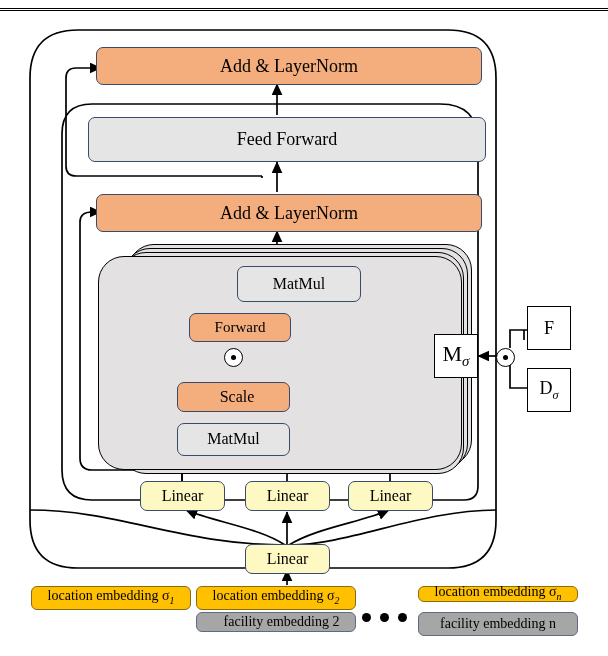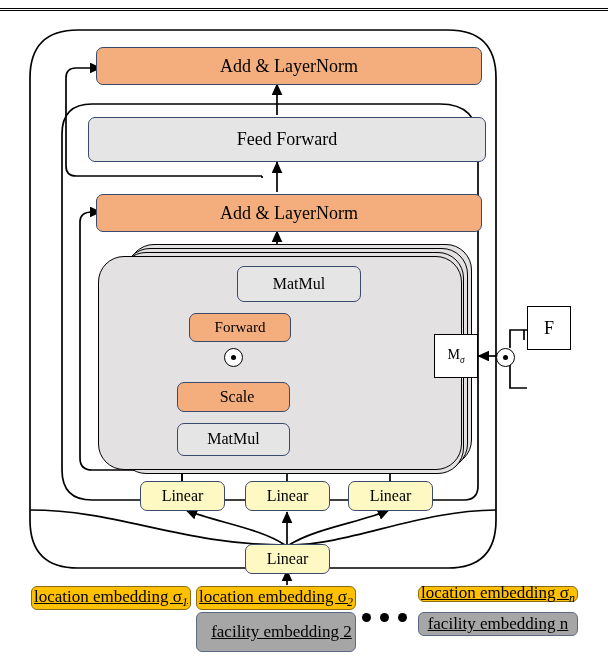--- a/index.html
+++ b/index.html
@@ -22,21 +22,21 @@
   }
   .node.orange{background:#F4AE7D;}
   .node.lblue {background:#e5e5e5;font-family:Liberation Serif, serif;}
   .node.dblue {background:#fef9c3;}
   .node.yellow{background:#FFC000;border-color:#8a6a12;}
   .node.grey  {background:#A6A6A6;border-color:#5b6b86;}
   .node.plain {background:#ffffff;border:1.3px solid #000;border-radius:0;}
 
   .fs17{font-size:18px;}
   .fs15{font-size:15px;}
-  .fs12{font-size:17px;text-decoration:underline;}
+  .fs12{font-size:14px;}
 
   
   .attn-stack{position:absolute;z-index:1;}
   .attn-layer{
     position:absolute;box-sizing:border-box;
     border:1.4px solid #000;border-radius:26px;background:#E3E1E1;
   }
   .attn-label{
     position:absolute;z-index:6;
     font-size:13.5px;line-height:1.18;text-align:center;
@@ -185,49 +185,52 @@
   <div class="node lblue fs16" style="left:237px;top:266px;width:124px;height:36px;font-size:16px;">MatMul</div>
 
   <div class="node orange fs15" style="left:189px;top:313px;width:102px;height:29px;">Forward</div>
 
   <div class="node orange fs16" style="left:177px;top:382px;width:113px;height:30px;font-size:16px;padding-left:7px;">Scale</div>
 
   <div class="node lblue fs16" style="left:177px;top:423px;width:113px;height:33px;font-size:16px;">MatMul</div>
 
   <div class="odot" style="left:224px;top:348px;width:17px;height:17px;"></div>
 
-  <div class="node plain" style="left:434px;top:334px;width:44px;height:44px;font-size:14px;text-align:right;">
+  <div class="node plain" style="left:434px;top:334px;width:44px;height:44px;font-size:22px;text-align:right;">
     <span class="mlab">M<sub class="it">σ</sub></span>
   </div>
 
   <div class="node plain" style="left:527px;top:306px;width:44px;height:44px;font-size:18px;">
     <span class="mlab">F</span>
   </div>
 
+  <div class="node plain" style="left:527px;top:368px;width:44px;height:44px;font-size:18px;">
+    <span class="mlab">D<sub class="it">σ</sub></span>
+  </div>
 
   <div class="odot" style="left:496px;top:348px;width:17px;height:17px;"></div>
 
   <div class="node dblue fs16" style="left:140px;top:481px;width:85px;height:30px;color:#000;font-size:16px;">Linear</div>
   <div class="node dblue fs16" style="left:245px;top:481px;width:85px;height:30px;color:#000;font-size:16px;">Linear</div>
   <div class="node dblue fs16" style="left:348px;top:481px;width:85px;height:30px;color:#000;font-size:16px;">Linear</div>
 
   <div class="node dblue fs16" style="left:245px;top:544px;width:85px;height:30px;color:#000;font-size:16px;">Linear</div>
 
   <div class="node yellow fs12" style="left:31px;top:586px;width:160px;height:24px;border-radius:6px;">
     <span>
       <span>location embedding σ</span><sub class="it" style="font-size:.7em">1</sub>
     </span>
   </div>
 
   <div class="node yellow fs12" style="left:196px;top:586px;width:160px;height:24px;border-radius:6px;">
     <span>
       <span>location embedding σ</span><sub class="it" style="font-size:.7em">2</sub>
     </span>
   </div>
-  <div class="node grey fs12" style="left:196px;top:612px;width:160px;height:40px;border-radius:6px;padding-left:11px;">facility embedding 2</div>
+  <div class="node grey fs12" style="left:196px;top:612px;width:160px;height:20px;border-radius:6px;padding-left:11px;">facility embedding 2</div>
 
   <div class="ellipsis" style="left:362px;top:613px;">
     <i></i>
     <i></i>
     <i></i>
   </div>
 
   <div class="node yellow fs12" style="left:418px;top:586px;width:160px;height:16px;border-radius:6px;">
     <span>
       <span>location embedding σ</span><sub class="it" style="font-size:.7em">n</sub>

